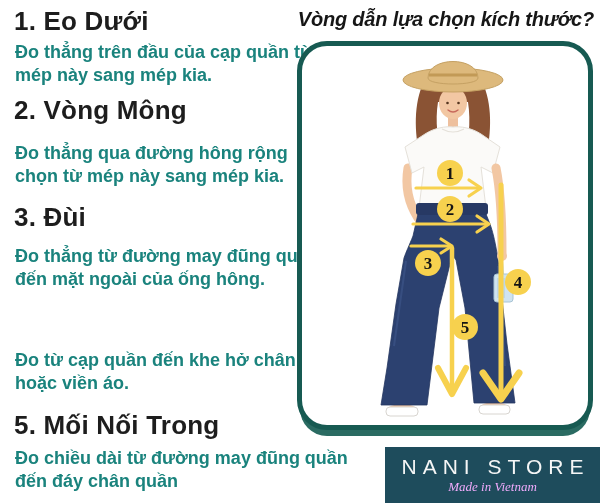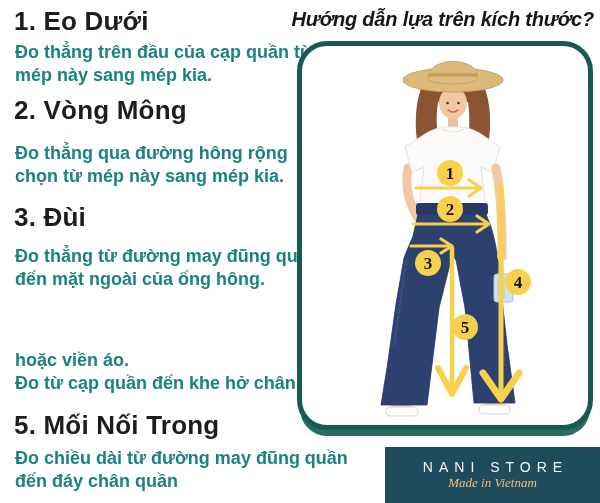--- a/index.html
+++ b/index.html
@@ -36,25 +36,25 @@
     display:flex;align-items:center;justify-content:center;line-height:1;
   }
   .m1{left:135px;top:114px;} .m2{left:135px;top:150px;} .m3{left:113px;top:204px;}
   .m4{left:203px;top:223px;} .m5{left:150px;top:268px;}
   
   .logo{
     position:absolute;left:385px;top:447px;width:215px;height:56px;
     background:#1e4c5c;display:flex;flex-direction:column;align-items:center;justify-content:center;
   }
   .logo .name{
-    color:#f5f6f6;font-size:14px;font-weight:400;letter-spacing:6px;
+    color:#f5f6f6;font-size:21px;font-weight:400;letter-spacing:6px;
     white-space:nowrap;margin-left:6px;
   }
   .logo .tagline{
-    color:#fdba74;font-family:"Liberation Serif","DejaVu Serif",serif;
+    color:#f0abfc;font-family:"Liberation Serif","DejaVu Serif",serif;
     font-style:italic;font-size:13px;margin-top:0;white-space:nowrap;
   }
 </style>
 </head>
 <body>
 
 <div class="canvas">
 
   <div class="g-head" style="top:6px">1. Eo Dưới</div>
   <div class="g-desc" style="top:41px">
@@ -68,31 +68,31 @@
     <div>chọn từ mép này sang mép kia.</div>
   </div>
 
   <div class="g-head" style="top:202px">3. Đùi</div>
   <div class="g-desc" style="top:245px">
     <div>Đo thẳng từ đường may đũng quần</div>
     <div>đến mặt ngoài của ống hông.</div>
   </div>
 
   <div class="g-desc" style="top:349px">
+    <div>Đo từ cạp quần đến khe hở chân</div>
     <div>hoặc viền áo.</div>
-    <div>Đo từ cạp quần đến khe hở chân</div>
   </div>
 
   <div class="g-head" style="top:410px">5. Mối Nối Trong</div>
   <div class="g-desc" style="top:447px">
     <div>Đo chiều dài từ đường may đũng quần</div>
     <div>đến đáy chân quần</div>
   </div>
 
-  <div class="main-title">Hướng dẫn lựa trên kích thước?</div>
+  <div class="main-title">Vòng dẫn lựa chọn kích thước?</div>
 
   <div class="frame">
     <svg viewBox="0 0 286 379" aria-hidden="true">
 
       <g>
         <path d="M124,32 C112,52 112,82 117,106 C121,118 134,122 142,115 C135,96 133,74 136,56 L166,56 C169,76 167,98 160,115 C168,122 181,118 185,106 C190,82 190,52 178,32 Z" fill="#8a5334"></path>
       </g>
 
       <g>
         <rect x="146" y="68" width="10" height="16" fill="#eec09e"></rect>

